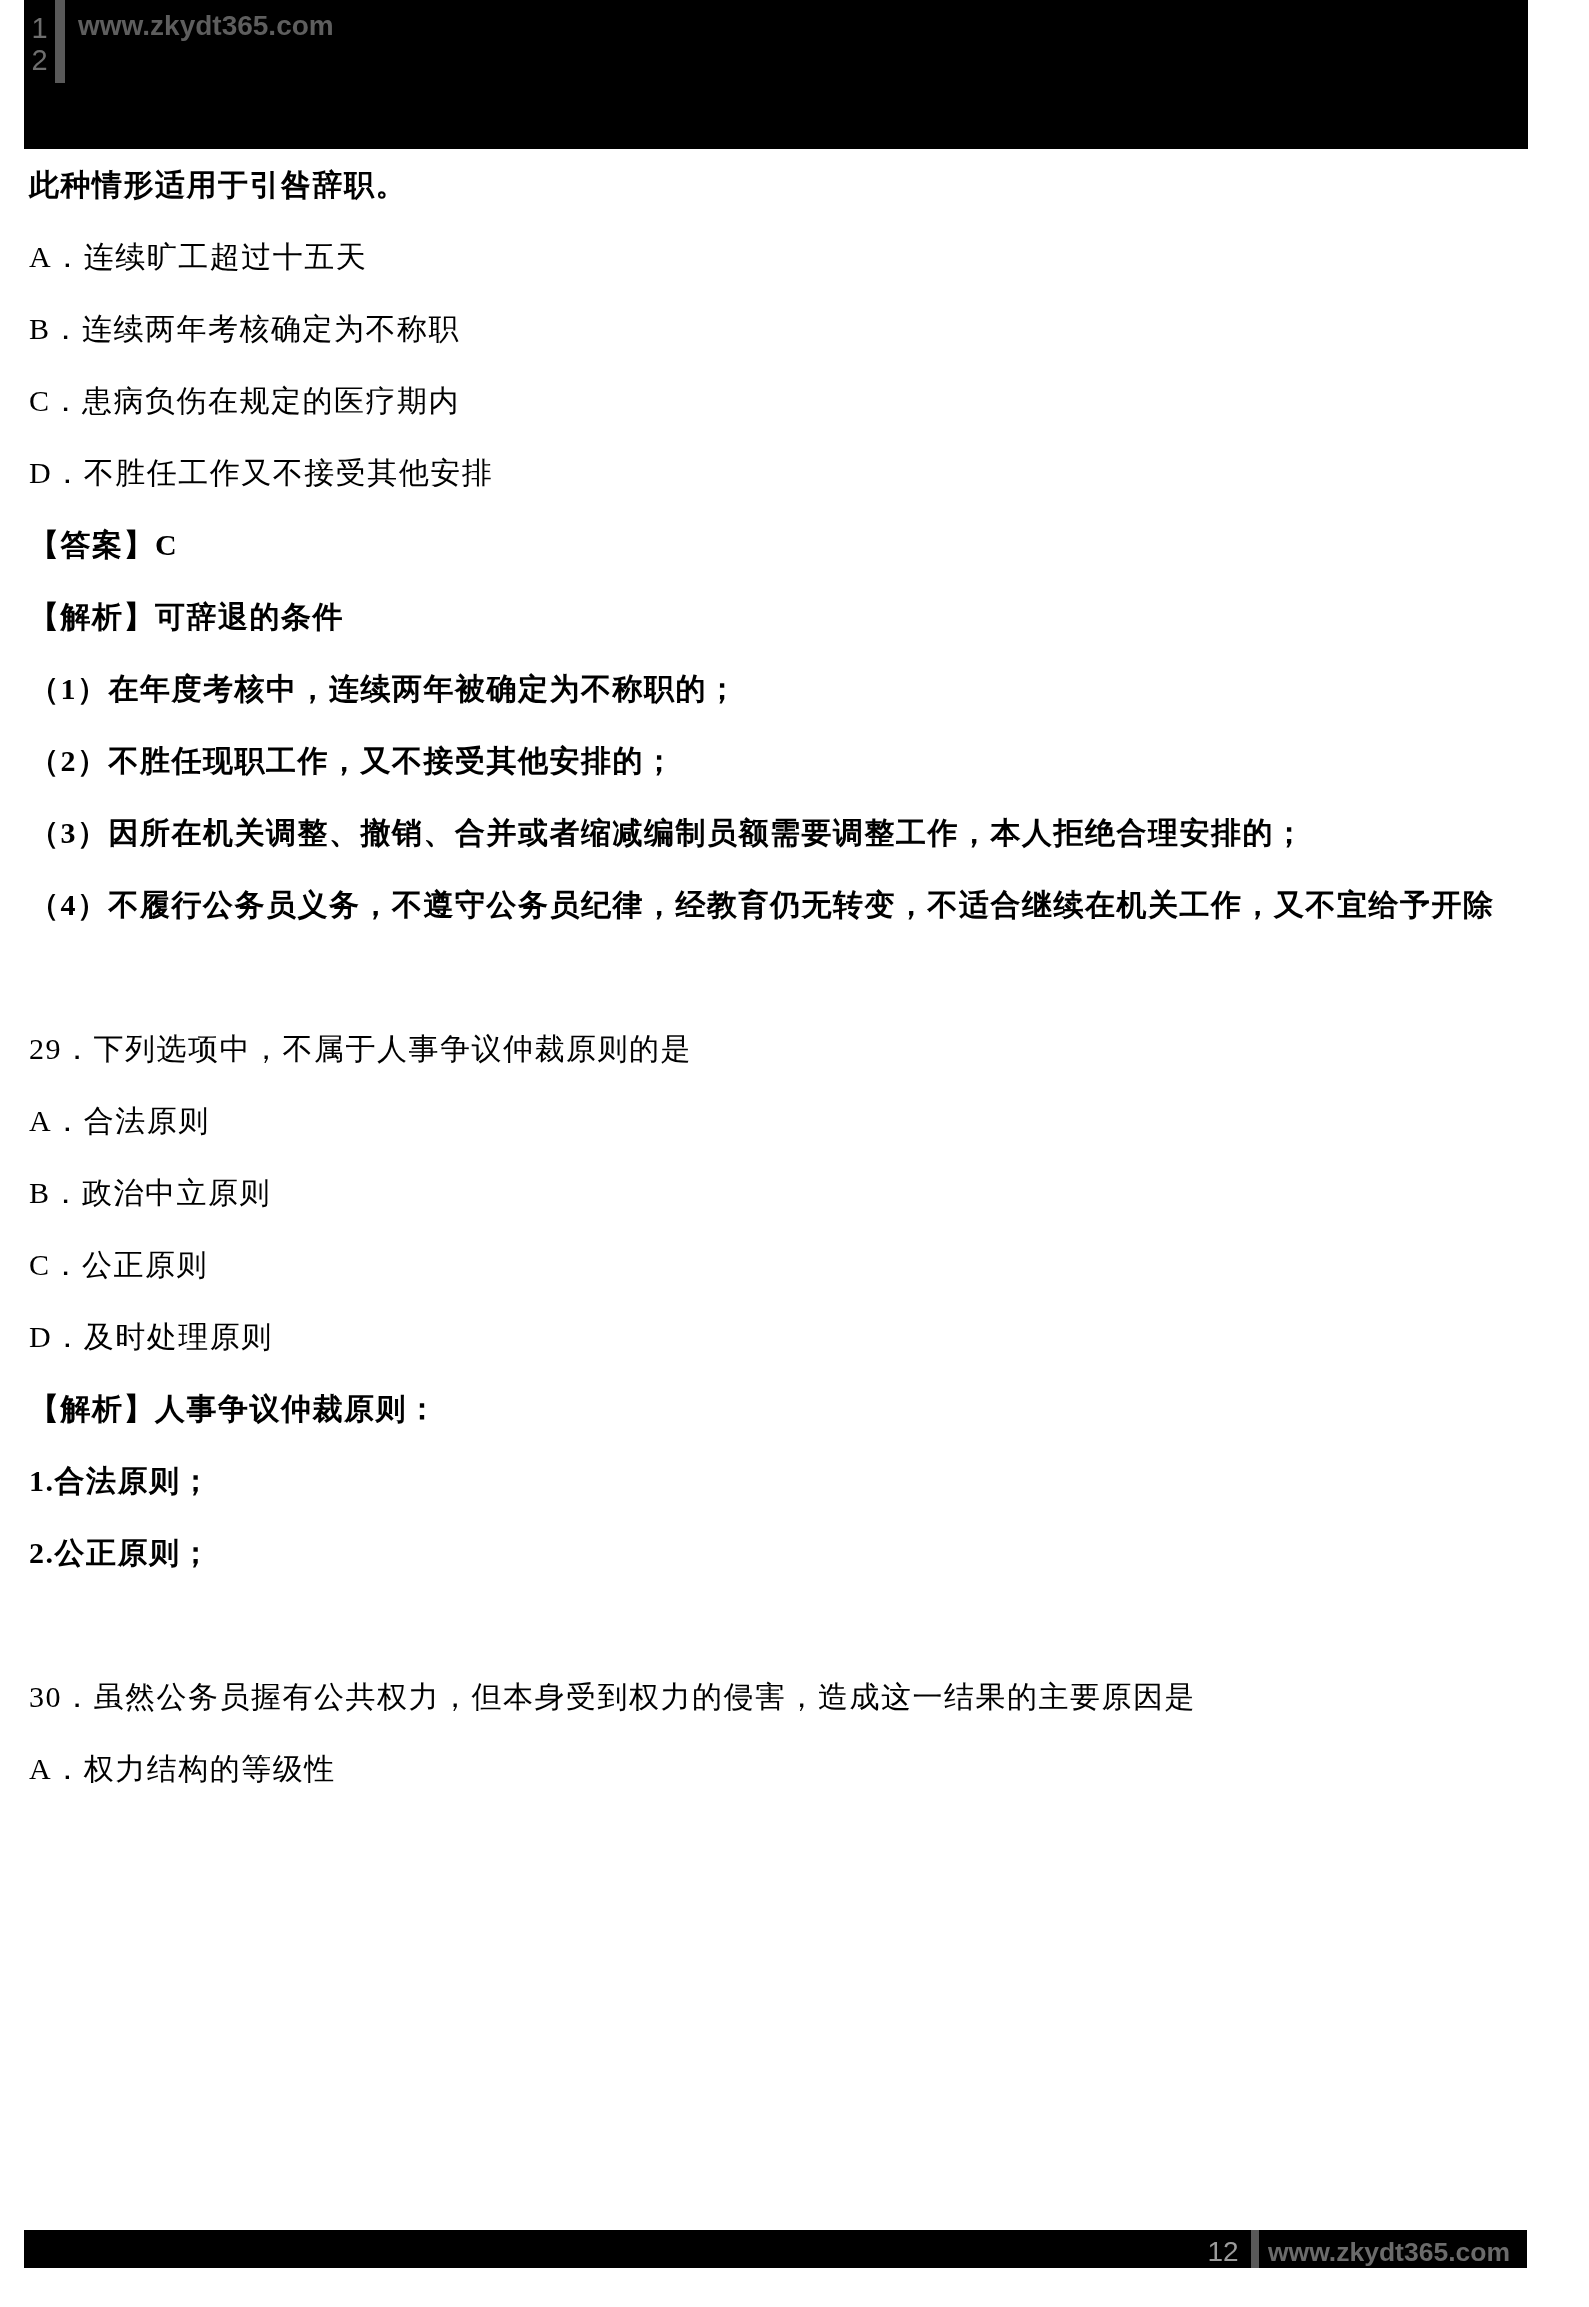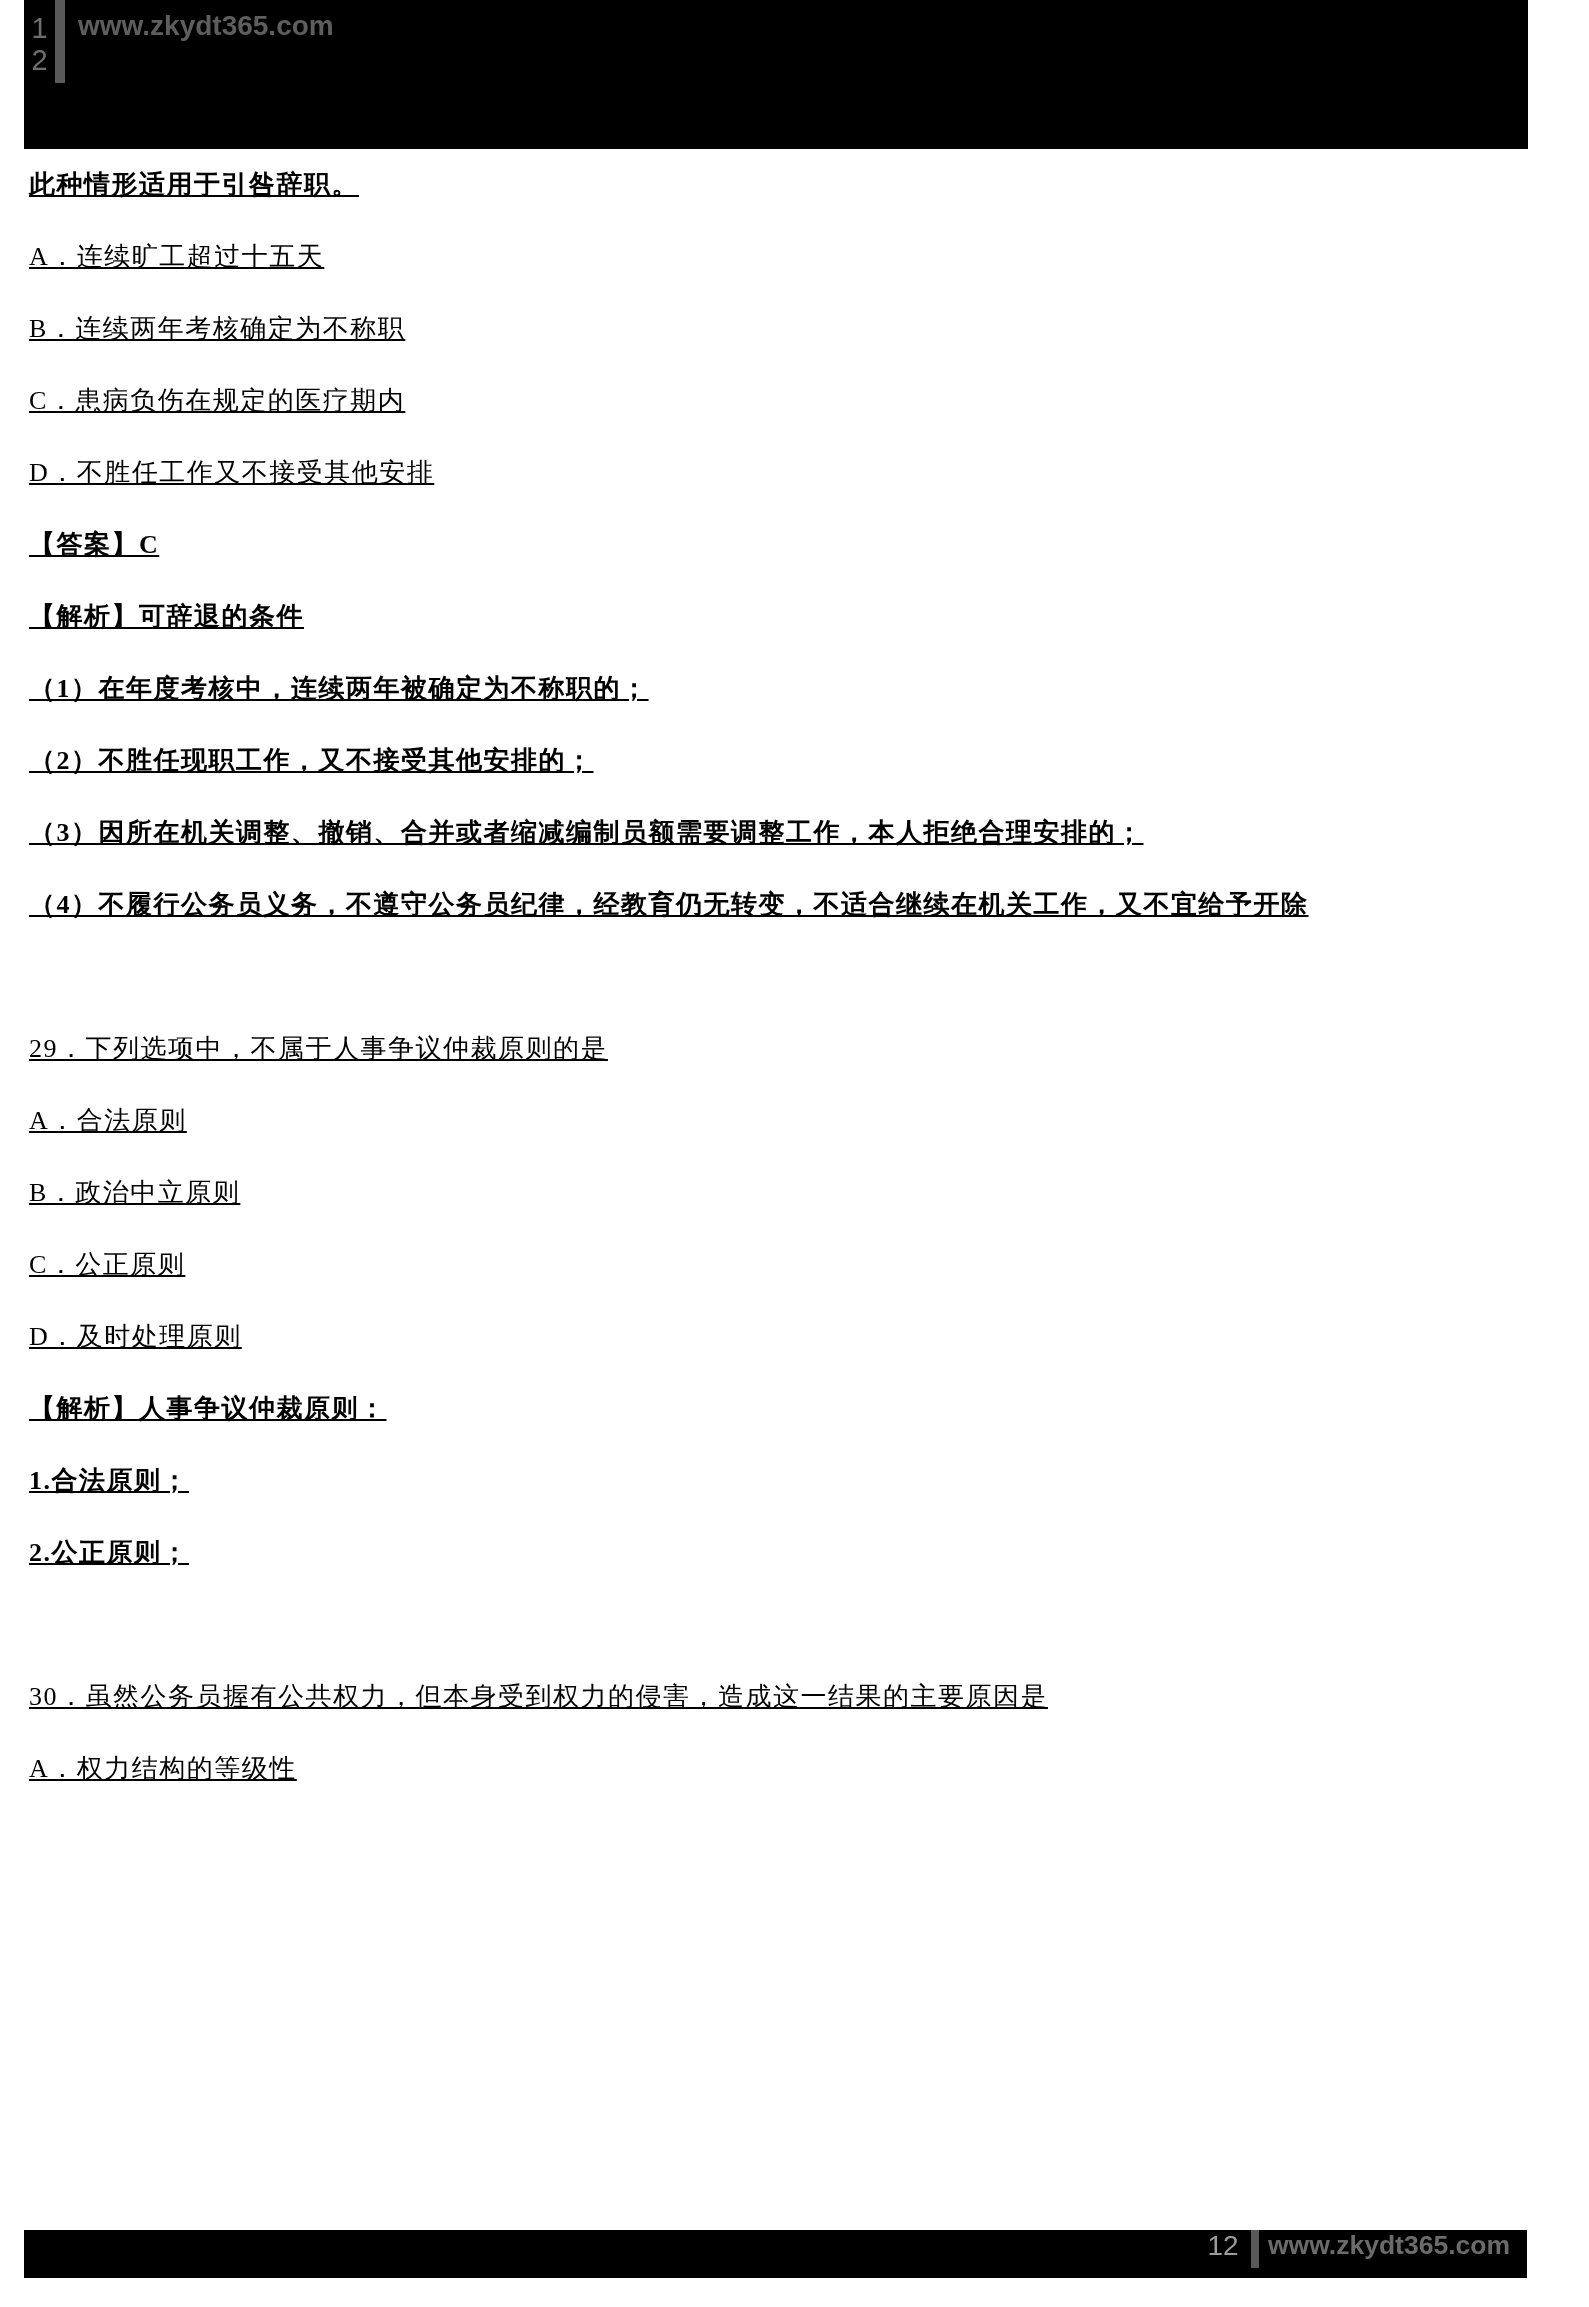--- a/index.html
+++ b/index.html
@@ -38,35 +38,34 @@
   }
 
   
   .doc {
     position: absolute; left: 29px; top: 149px;
     width: 1545px;
     color: #000000;
   }
   .doc p.line {
     margin: 0;
-    font-size: 26px;
+    font-size: 30px;
     line-height: 72px;
     letter-spacing: 1.5px;
     white-space: nowrap;
-    text-decoration: underline;
   }
   .doc p.line.bold { font-weight: bold; }
   .doc p.line.gap-before { margin-top: 72px; }
 
   
   .bottombar {
     position: absolute; left: 24px; top: 2230px;
-    width: 1503px; height: 48px;
+    width: 1503px; height: 38px;
     background: #000000;
-    display: flex; align-items: flex-start; justify-content: flex-end;
+    display: flex; align-items: flex-end; justify-content: flex-end;
   }
   .bottombar .pagenum {
     font-family: "Liberation Sans", sans-serif;
     font-size: 28px; color: #9b9b9b;
     margin-right: 12.5px;
   }
   .bottombar .vdivider {
     width: 8px; height: 38px;
     background: #595959;
     margin-right: 8.8px;

